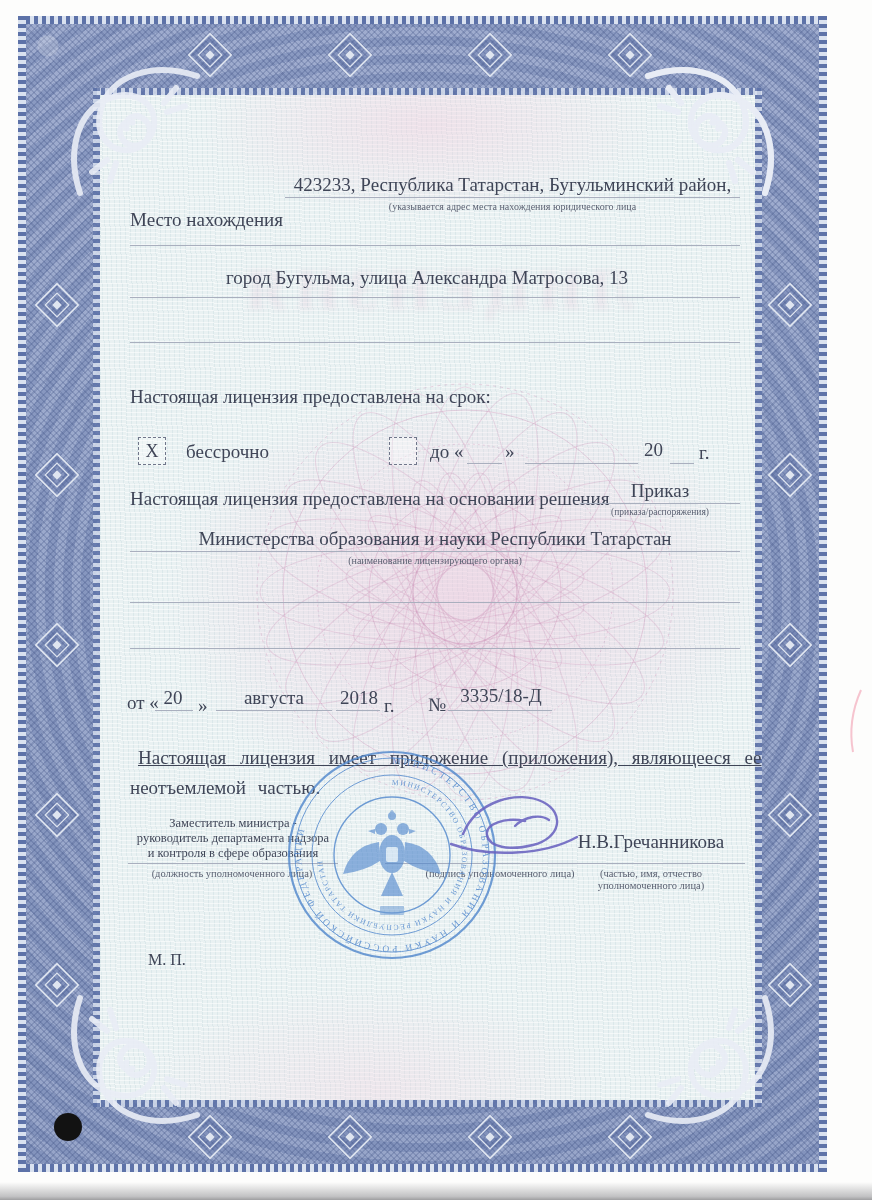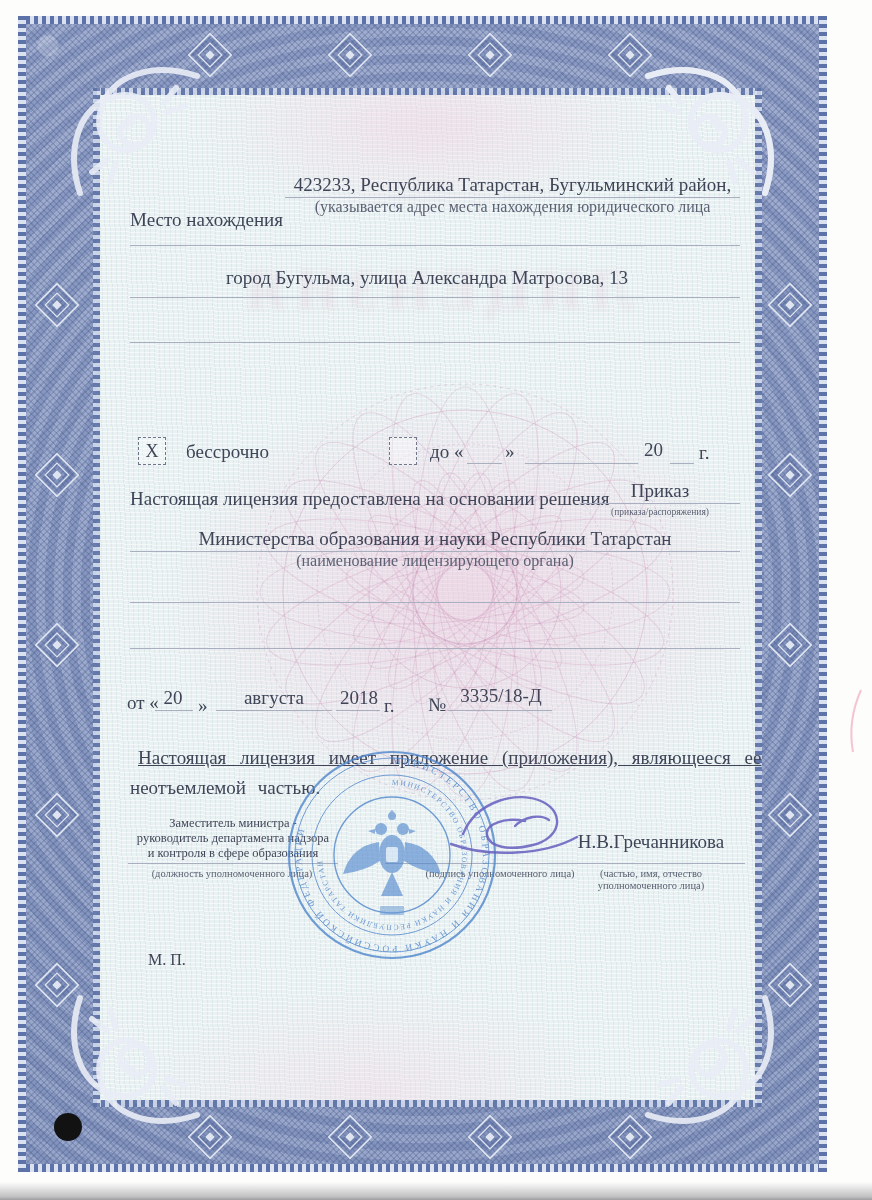--- a/index.html
+++ b/index.html
@@ -24,21 +24,21 @@
     background-image:
       radial-gradient(ellipse 430px 310px at 56% 50%, rgba(238,196,219,.55), rgba(238,196,219,0) 70%),
       radial-gradient(ellipse 330px 130px at 50% 3%, rgba(242,206,222,.45), rgba(242,206,222,0) 70%),
       radial-gradient(ellipse 330px 150px at 42% 99%, rgba(242,210,224,.35), rgba(242,210,224,0) 70%),
       repeating-linear-gradient(2deg, rgba(255,255,255,.55) 0 1px, rgba(255,255,255,0) 1px 4px),
       repeating-linear-gradient(88deg, rgba(182,208,214,.28) 0 1px, rgba(182,208,214,0) 1px 5px);}
 
   
   .t{position:absolute;font-size:19px;line-height:23px;white-space:nowrap;}
   .tc{text-align:center;white-space:nowrap;}
-  .cap{position:absolute;font-size:16px;line-height:12px;color:#5b6172;text-align:center;white-space:nowrap;}
+  .cap{position:absolute;font-size:10px;line-height:12px;color:#5b6172;text-align:center;white-space:nowrap;}
   .small{position:absolute;font-size:12.5px;line-height:15px;color:#414759;text-align:center;}
   .rule{position:absolute;height:0;border-bottom:1px solid #a9afbe;}
   .cb{position:absolute;width:26px;height:26px;border:1.4px dashed #70768a;background:rgba(255,255,255,.35);
       text-align:center;font-size:18px;line-height:26px;}
 
   .ghost{position:absolute;left:180px;top:258px;width:510px;text-align:center;
     font-size:56px;font-weight:bold;letter-spacing:9px;color:rgba(222,155,188,.14);
     transform:scaleX(-1);filter:blur(3px);}
 
   .punch-hole{position:absolute;left:54px;top:1113px;width:28px;height:28px;border-radius:50%;background:#121212;}
@@ -158,20 +158,21 @@
   <div class="t tc" style="left:285px;top:173px;width:455px;">423233, Республика Татарстан, Бугульминский район,</div>
   <div class="rule" style="left:285px;top:197px;width:455px;"></div>
   <div class="cap" style="left:285px;top:201px;width:455px;">(указывается адрес места нахождения юридического лица</div>
 
   <div class="t tc" style="left:122px;top:221px;width:610px;margin-top:45px;">город Бугульма, улица Александра Матросова, 13</div>
   <div class="rule" style="left:130px;top:245px;width:610px;"></div>
 
   <div class="rule" style="left:130px;top:297px;width:610px;"></div>
   <div class="rule" style="left:130px;top:342px;width:610px;"></div>
 
+  <div class="t" style="left:130px;top:385px;">Настоящая лицензия предоставлена на срок:</div>
 
   <div class="cb" style="left:138px;top:437px;"><span>X</span></div>
   <div class="t" style="left:186px;top:440px;">бессрочно</div>
 
   <div class="cb" style="left:389px;top:437px;"></div>
   <div class="t" style="left:430px;top:440px;">до «</div>
   <div class="rule" style="left:467px;top:463px;width:35px;"></div>
   <div class="t" style="left:505px;top:440px;">»</div>
   <div class="rule" style="left:525px;top:463px;width:113px;"></div>
   <div class="t" style="left:644px;top:438px;">20</div>

